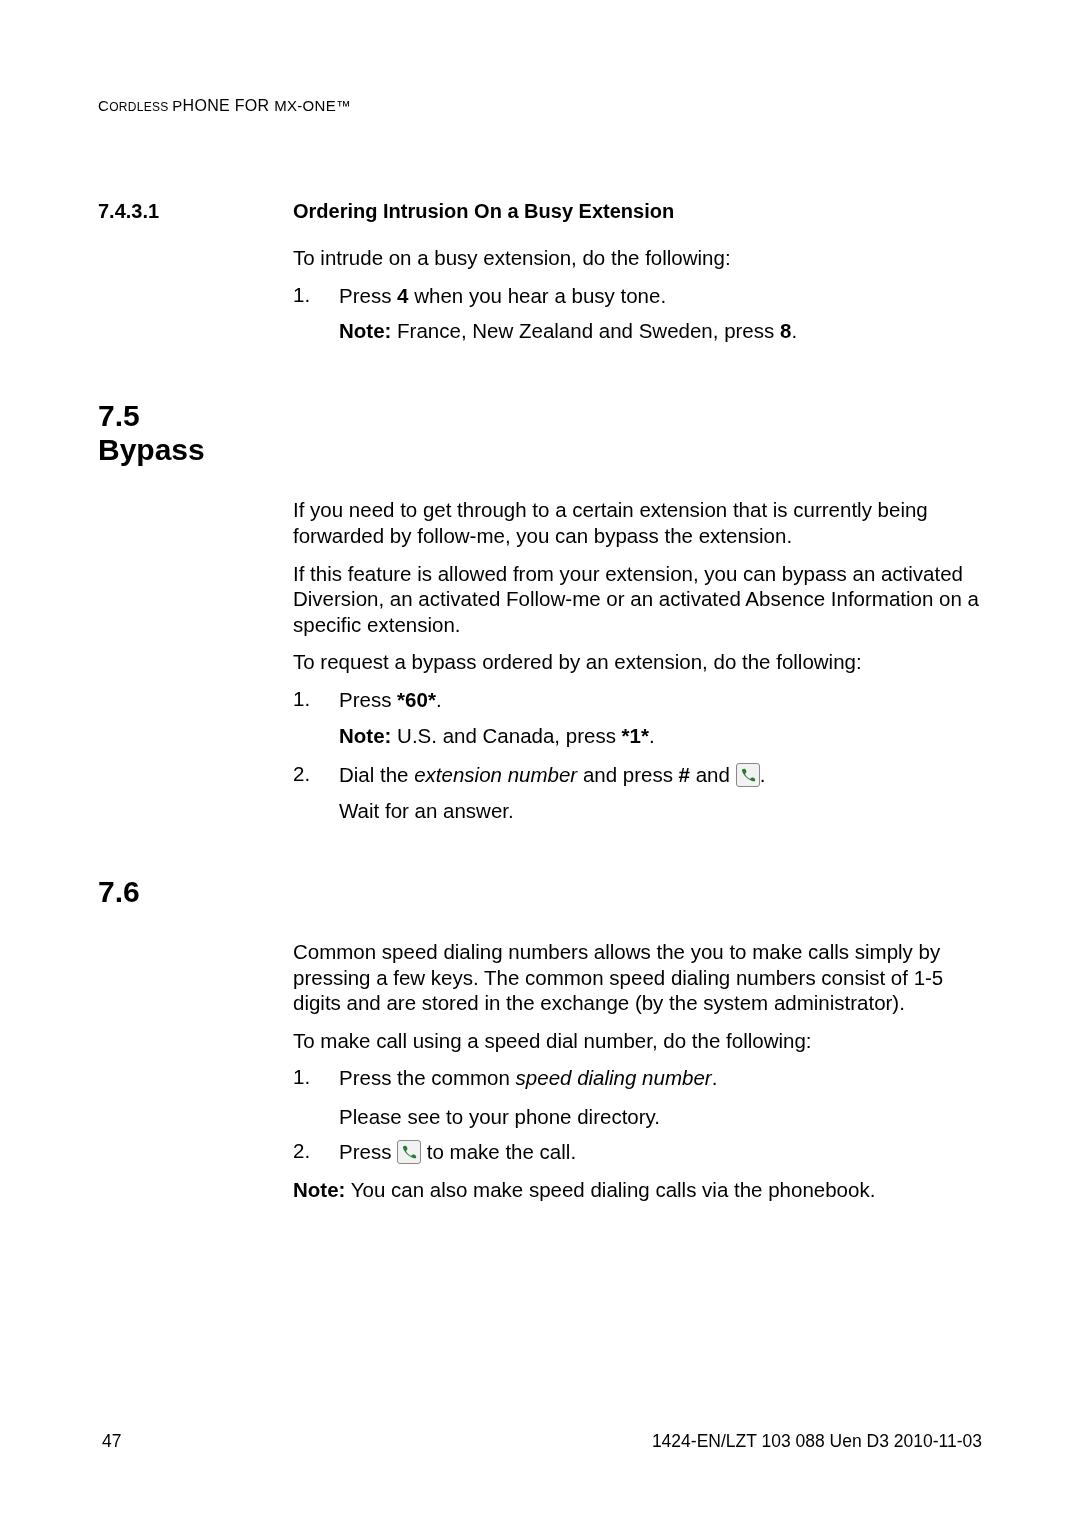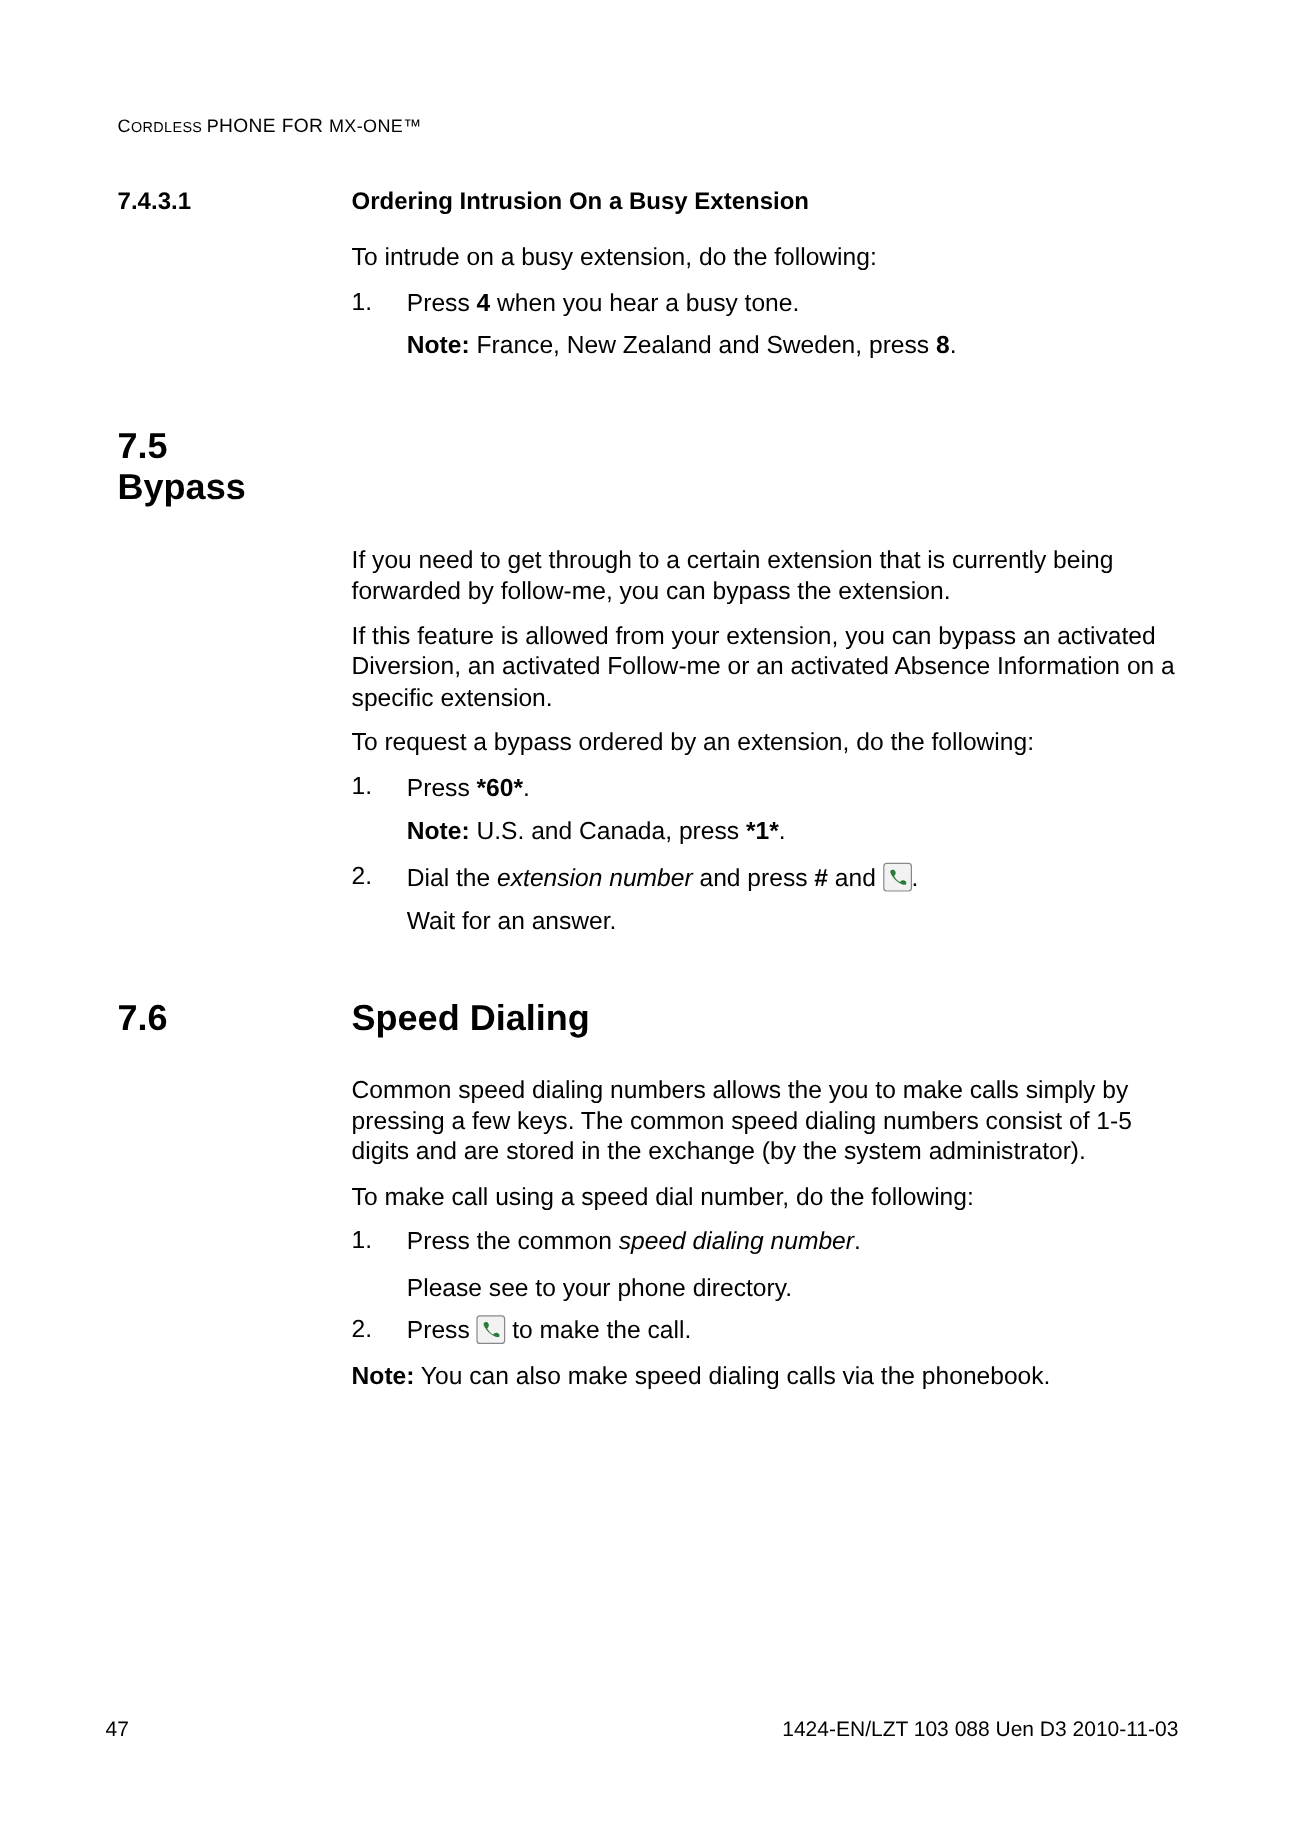--- a/index.html
+++ b/index.html
@@ -21,21 +21,21 @@
       display: flex;
       align-items: baseline;
       margin-bottom: 22px;
     }
     .num-col {
       width: 195px;
       flex-shrink: 0;
       font-weight: bold;
     }
     .content-col { flex: 1; }
-    .h3-num { font-size: 20px; }
+    .h3-num { font-size: 20px; margin-top: 43px; }
     .h3-title { font-size: 20px; font-weight: bold; }
     .h2-num { font-size: 30px; }
     .h2-title { font-size: 30px; font-weight: bold; }
     .body-text {
       margin-left: 195px;
       font-size: 20.5px;
       line-height: 1.25;
       margin-bottom: 12px;
     }
     .list-row {
@@ -75,21 +75,21 @@
     .icon-call svg {
       position: absolute;
       top: 3px;
       left: 3px;
       width: 16px;
       height: 16px;
     }
     .footer {
       position: absolute;
       bottom: 75px;
-      left: 88px;
+      left: 102px;
       right: 98px;
       display: flex;
       justify-content: space-between;
       font-size: 17.5px;
     }
     b { font-weight: bold; }
     i { font-style: italic; }
   </style>
 </head>
 <body>
@@ -141,21 +141,20 @@
   <div class="list-text">
     <span>Dial the </span><i>extension number</i><span> and press </span><b>#</b><span> and </span><span class="icon-call"><svg viewBox="0 0 16 16">
           <path d="M3 2 C3 2 5 1 6 3 C7 5 6 6 5 7 C6 9 8 11 10 12 C11 11 12 10 14 11 C16 12 15 14 15 14 C15 14 13 15 10 13 C6 11 3 7 2 4 C1.5 2.5 3 2 3 2 Z" fill="#2a7a3a"></path>
         </svg></span><span>.</span>
     <div style="margin-top:10px">Wait for an answer.</div>
   </div>
 </div>
 
 <div class="section-row gap-medium">
   <div class="num-col h2-num">7.6</div>
-  <div class="content-col h2-title">Speed Dialing</div>
 </div>
 
 <div class="body-text gap-small">Common speed dialing numbers allows the you to make calls simply by pressing a few keys. The common speed dialing numbers consist of 1-5 digits and are stored in the exchange (by the system administrator).</div>
 <div class="body-text">To make call using a speed dial number, do the following:</div>
 
 <div class="list-row">
   <div class="list-num">1.</div>
   <div class="list-text">
     <span>Press the common </span><i>speed dialing number</i><span>.</span>
     <div style="margin-top:12px">Please see to your phone directory.</div>

